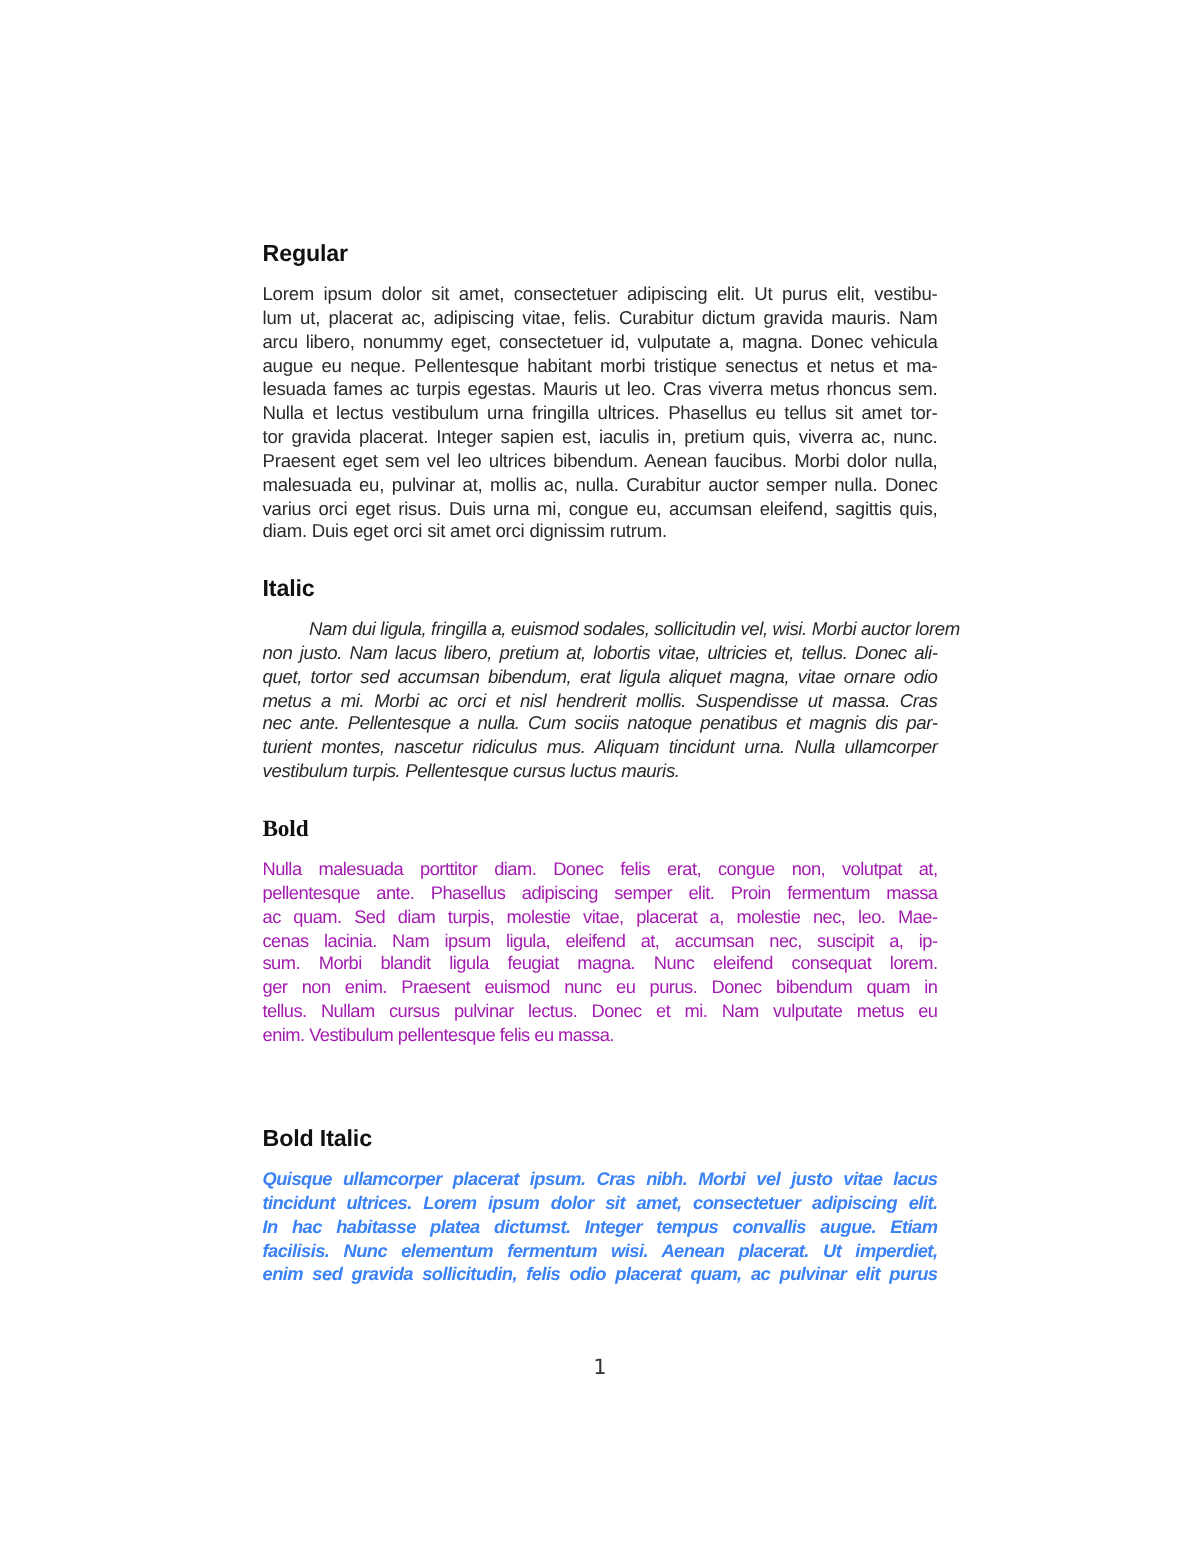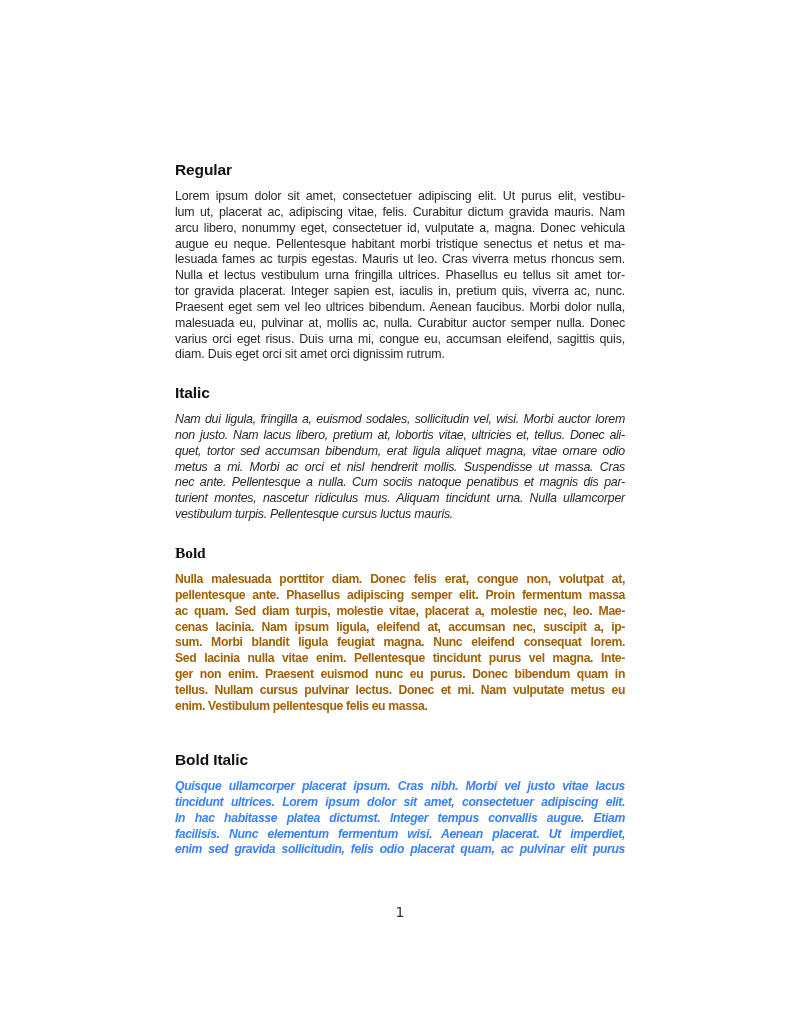--- a/index.html
+++ b/index.html
@@ -7,21 +7,21 @@
          font-family: "Liberation Sans", sans-serif; color: #1a1a1a; }
   .page { position: absolute; left: 0; top: 0; width: 800px; height: 1035px; }
   .heading { position: absolute; left: 175px; font-size: 15.5px; font-weight: bold;
              color: #111; white-space: nowrap; letter-spacing: -0.1px; }
   .para { position: absolute; left: 175px; width: 450px; }
   .line { display: block; height: 15.85px; line-height: 15.85px; font-size: 12.4px;
           white-space: nowrap; text-align: justify; text-align-last: justify; }
   .line.last { text-align-last: left; }
   .regular .line { font-weight: normal; color: #2a2a2a; letter-spacing: -0.15px; }
   .italic .line { font-style: italic; color: #2a2a2a; letter-spacing: -0.25px; }
-  .bold .line { font-weight: bold; color: #a16207; letter-spacing: -0.35px; font-size: 12.2px; }
+  .bold .line { font-weight: normal; color: #a21caf; letter-spacing: -0.35px; font-size: 12.2px; }
   .bolditalic .line { font-weight: bold; font-style: italic; color: #3b82f6; letter-spacing: -0.35px; font-size: 12.2px; }
   .page-number { position: absolute; left: 0; width: 800px; top: 904px; text-align: center;
                  font-size: 14px; color: #333; font-family: "DejaVu Sans", sans-serif; }
 </style>
 </head>
 <body>
 
 <div class="page">
 
   <div class="heading" style="top:161px;">Regular</div>
@@ -34,37 +34,36 @@
     <span class="line"><span style="white-space: nowrap;">Nulla et lectus vestibulum urna fringilla ultrices. Phasellus eu tellus sit amet tor-</span></span>
     <span class="line"><span style="white-space: nowrap;">tor gravida placerat. Integer sapien est, iaculis in, pretium quis, viverra ac, nunc.</span></span>
     <span class="line"><span style="white-space: nowrap;">Praesent eget sem vel leo ultrices bibendum. Aenean faucibus. Morbi dolor nulla,</span></span>
     <span class="line"><span style="white-space: nowrap;">malesuada eu, pulvinar at, mollis ac, nulla. Curabitur auctor semper nulla. Donec</span></span>
     <span class="line"><span style="white-space: nowrap;">varius orci eget risus. Duis urna mi, congue eu, accumsan eleifend, sagittis quis,</span></span>
     <span class="line last"><span style="white-space: nowrap;">diam. Duis eget orci sit amet orci dignissim rutrum.</span></span>
   </div>
 
   <div class="heading" style="top:384px;">Italic</div>
   <div class="para italic" style="top:412px;">
-    <span class="line"><span style="white-space: nowrap;">Nam dui ligula, fringilla a, euismod sodales, sollicitudin vel, wisi. Morbi auctor lorem</span></span>
+    <span class="line"><span style="white-space: nowrap; margin-left: 31px;">Nam dui ligula, fringilla a, euismod sodales, sollicitudin vel, wisi. Morbi auctor lorem</span></span>
     <span class="line"><span style="white-space: nowrap;">non justo. Nam lacus libero, pretium at, lobortis vitae, ultricies et, tellus. Donec ali-</span></span>
     <span class="line"><span style="white-space: nowrap;">quet, tortor sed accumsan bibendum, erat ligula aliquet magna, vitae ornare odio</span></span>
     <span class="line"><span style="white-space: nowrap;">metus a mi. Morbi ac orci et nisl hendrerit mollis. Suspendisse ut massa. Cras</span></span>
     <span class="line"><span style="white-space: nowrap;">nec ante. Pellentesque a nulla. Cum sociis natoque penatibus et magnis dis par-</span></span>
     <span class="line"><span style="white-space: nowrap;">turient montes, nascetur ridiculus mus. Aliquam tincidunt urna. Nulla ullamcorper</span></span>
     <span class="line last"><span style="white-space: nowrap;">vestibulum turpis. Pellentesque cursus luctus mauris.</span></span>
   </div>
 
   <div class="heading" style="top:544px;font-family:Liberation Serif, serif;">Bold</div>
   <div class="para bold" style="top:572px;">
     <span class="line"><span style="white-space: nowrap;">Nulla malesuada porttitor diam. Donec felis erat, congue non, volutpat at,</span></span>
     <span class="line"><span style="white-space: nowrap;">pellentesque ante. Phasellus adipiscing semper elit. Proin fermentum massa</span></span>
     <span class="line"><span style="white-space: nowrap;">ac quam. Sed diam turpis, molestie vitae, placerat a, molestie nec, leo. Mae-</span></span>
     <span class="line"><span style="white-space: nowrap;">cenas lacinia. Nam ipsum ligula, eleifend at, accumsan nec, suscipit a, ip-</span></span>
     <span class="line"><span style="white-space: nowrap;">sum. Morbi blandit ligula feugiat magna. Nunc eleifend consequat lorem.</span></span>
-    <span class="line"><span style="white-space: nowrap;">Sed lacinia nulla vitae enim. Pellentesque tincidunt purus vel magna. Inte-</span></span>
     <span class="line"><span style="white-space: nowrap;">ger non enim. Praesent euismod nunc eu purus. Donec bibendum quam in</span></span>
     <span class="line"><span style="white-space: nowrap;">tellus. Nullam cursus pulvinar lectus. Donec et mi. Nam vulputate metus eu</span></span>
     <span class="line last"><span style="white-space: nowrap;">enim. Vestibulum pellentesque felis eu massa.</span></span>
   </div>
 
   <div class="heading" style="top:751px;">Bold Italic</div>
   <div class="para bolditalic" style="top:779px;">
     <span class="line"><span style="white-space: nowrap;">Quisque ullamcorper placerat ipsum. Cras nibh. Morbi vel justo vitae lacus</span></span>
     <span class="line"><span style="white-space: nowrap;">tincidunt ultrices. Lorem ipsum dolor sit amet, consectetuer adipiscing elit.</span></span>
     <span class="line"><span style="white-space: nowrap;">In hac habitasse platea dictumst. Integer tempus convallis augue. Etiam</span></span>

